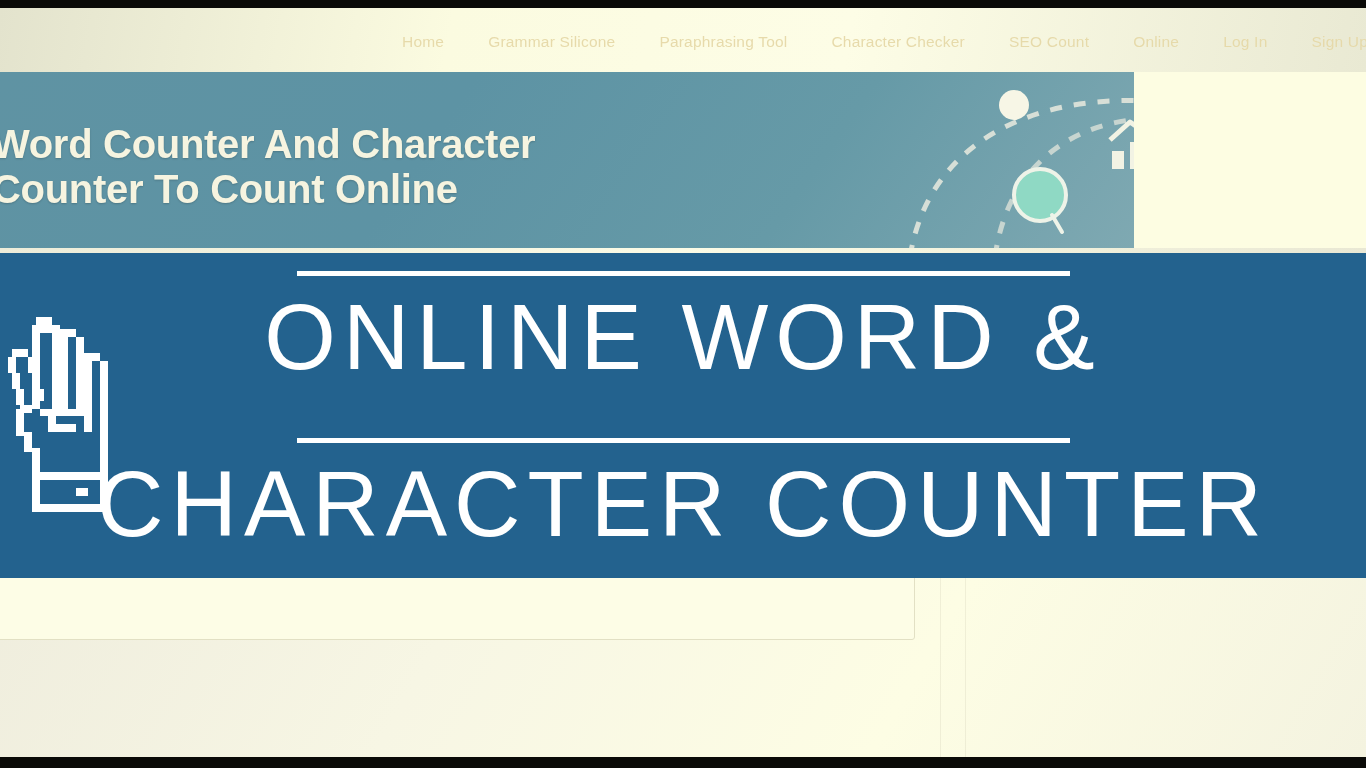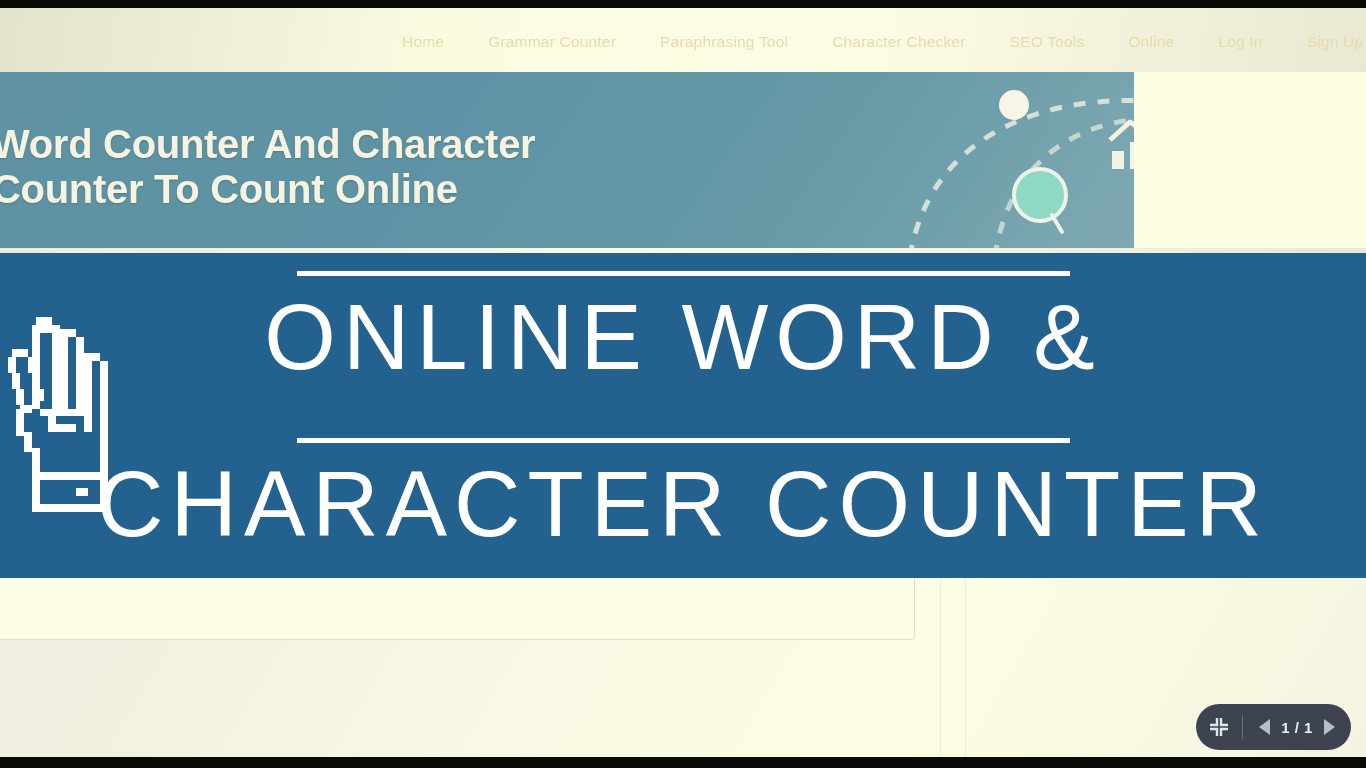--- a/index.html
+++ b/index.html
@@ -113,24 +113,24 @@
 <body>
 
 <div id="stage">
 
   <div class="page">
 
     <div class="site-header">
 
       <nav class="nav">
         <a href="#">Home</a>
-        <a href="#">Grammar Counter</a>
+        <a href="#">Grammar Silicone</a>
         <a href="#">Paraphrasing Tool</a>
         <a href="#">Character Checker</a>
-        <a href="#">SEO Tools</a>
+        <a href="#">SEO Count</a>
         <a href="#">Online</a>
         <a href="#">Log In</a>
         <a href="#">Sign Up</a>
       </nav>
     </div>
 
     <div class="hero">
       <div class="hero-title">
         <span>Word Counter And Character</span><br>
         <span>Counter To Count Online</span>
@@ -232,34 +232,16 @@
         <rect x="46" y="74" width="4" height="30"></rect>
 
         <rect x="16" y="52" width="22" height="4"></rect>
         <rect x="20" y="56" width="4" height="8"></rect>
         <rect x="24" y="60" width="10" height="4"></rect>
         <rect x="34" y="92" width="6" height="4"></rect>
       </g>
     </svg>
   </div>
 
-  <div class="player-bar">
-    <div class="pb-fullscreen">
-      <svg width="22" height="22" viewBox="0 0 22 22">
-        <g fill="none" stroke="#e3e6ea" stroke-width="2.4">
-          <path d="M9 2 V9 H2"></path>
-          <path d="M13 2 V9 H20"></path>
-          <path d="M9 20 V13 H2"></path>
-          <path d="M13 20 V13 H20"></path>
-        </g>
-      </svg>
-    </div>
-    <div class="pb-divider"></div>
-    <div class="pb-nav">
-      <div class="tri tri-l"></div>
-      <div class="pb-count">1 / 1</div>
-      <div class="tri tri-r"></div>
-    </div>
-  </div>
 
   <div class="letterbox-top"></div>
   <div class="letterbox-bottom"></div>
 </div>
 
 </body></html>

